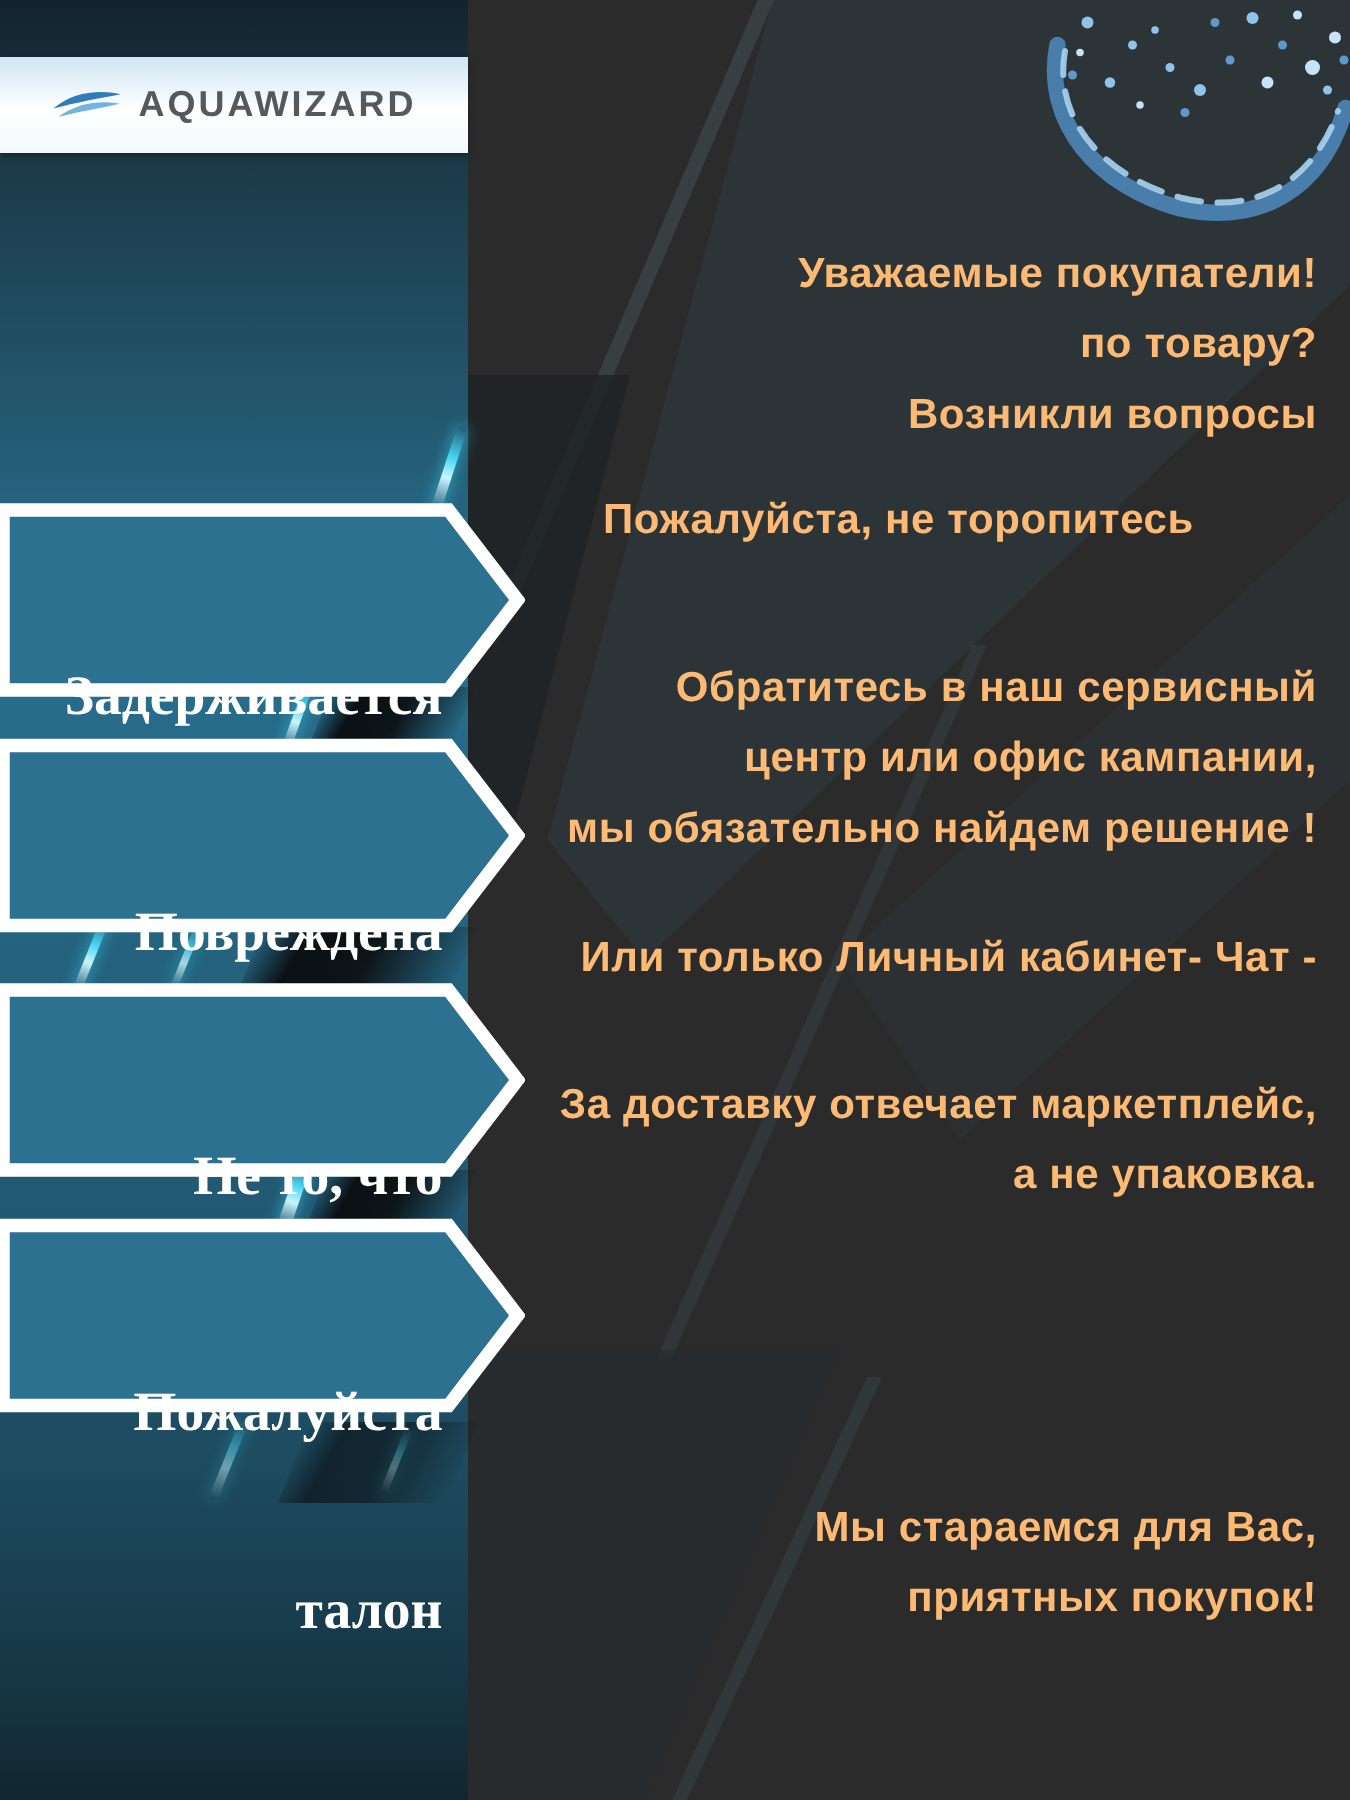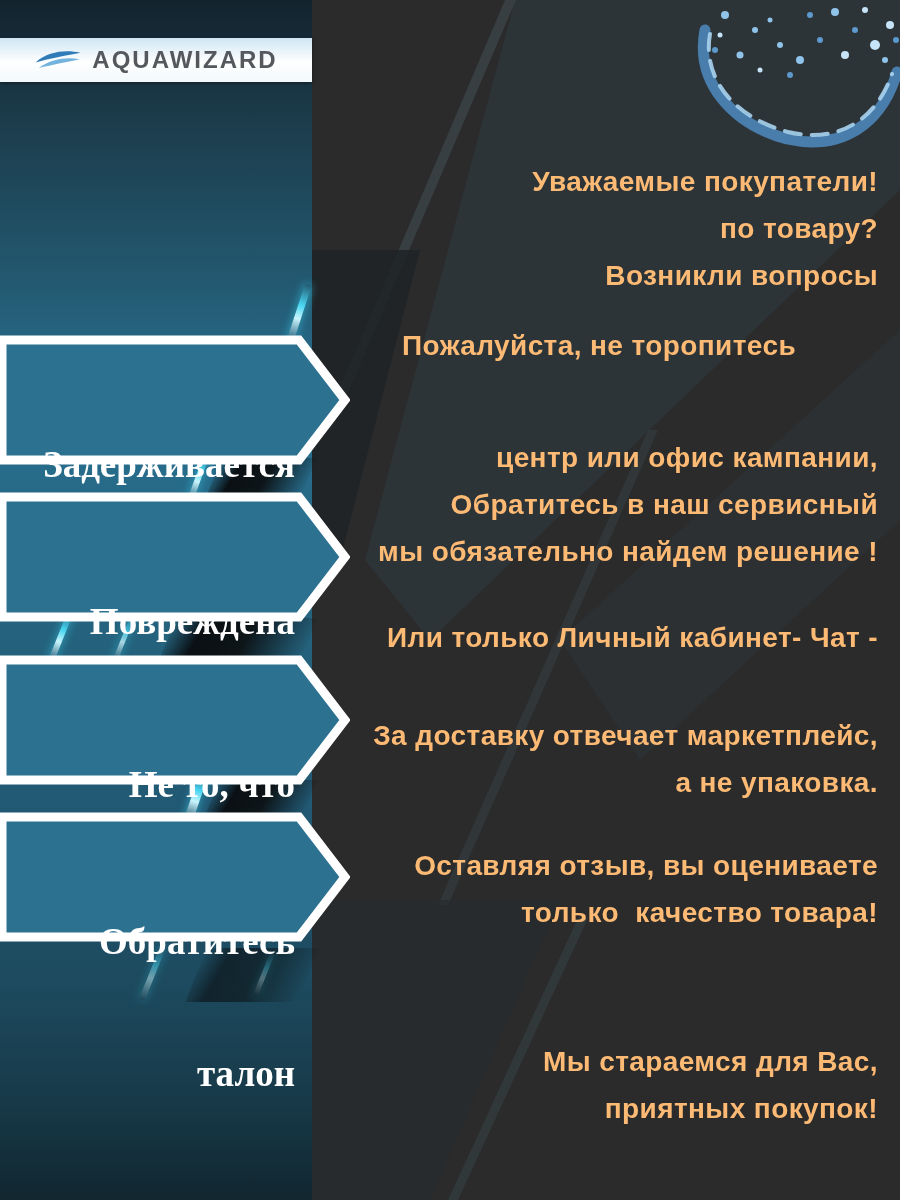--- a/index.html
+++ b/index.html
@@ -25,21 +25,21 @@
     background:linear-gradient(180deg, rgba(53,210,240,0) 0%, #49d6f2 38%, #c9f4fc 62%, rgba(53,210,240,0) 100%);
     box-shadow:0 0 10px rgba(53,210,240,.65);
   }
   .dark-wedge{
     position:absolute;
     background:linear-gradient(100deg, rgba(8,12,15,0) 0%, #0a1014 22%, #0d1519 55%, rgba(10,16,20,0) 100%);
     transform:skewX(-22deg);
   }
   
   .logo-bar{
-    position:absolute;left:0;top:38px;width:312px;height:44px;
+    position:absolute;left:0;top:38px;width:312px;height:64px;
     background:linear-gradient(180deg,#cfe6f3 0%,#ffffff 55%,#f2f8fb 100%);
     display:flex;align-items:center;justify-content:center;gap:10px;
     box-shadow:0 1px 4px rgba(0,0,0,.4);
   }
   .logo-text{
     font-size:24px;font-weight:700;letter-spacing:2px;color:#55585c;
   }
   
   .banner{position:absolute;left:-2px;width:352px;height:130px;}
   .banner svg{position:absolute;inset:0;}
@@ -156,57 +156,53 @@
       <div>Не то, что</div>
       <div>Вы заказали?</div>
     </div>
   </div>
 
   <div class="banner" style="top:812px;">
     <svg viewBox="0 0 352 130" width="352" height="130">
       <polygon points="4,5 301,5 347,65 301,125 4,125" fill="#2d7191" stroke="#ffffff" stroke-width="9" stroke-linejoin="miter"></polygon>
     </svg>
     <div class="banner-text">
-      <div>Обратитесь</div>
+      <div>Пожалуйста</div>
       <div>талон</div>
     </div>
   </div>
 
   <div class="messages">
 
     <div class="msg" style="top:158px;">
       <div class="msg-line">Уважаемые покупатели!</div>
       <div class="msg-line">по товару?</div>
       <div class="msg-line">Возникли вопросы</div>
     </div>
 
     <div class="msg" style="top:322px;text-align:center;">
       <div class="msg-line">Пожалуйста, не торопитесь</div>
     </div>
 
     <div class="msg" style="top:434px;">
+      <div class="msg-line">Обратитесь в наш сервисный</div>
       <div class="msg-line">центр или офис кампании,</div>
-      <div class="msg-line">Обратитесь в наш сервисный</div>
       <div class="msg-line">мы обязательно найдем решение !</div>
     </div>
 
     <div class="msg" style="top:614px;">
       <div class="msg-line">Или только Личный кабинет- Чат -</div>
     </div>
 
     <div class="msg" style="top:712px;">
       <div class="msg-line">За доставку отвечает маркетплейс,</div>
       <div class="msg-line">а не упаковка.</div>
     </div>
 
-    <div class="msg" style="top:842px;">
-      <div class="msg-line">Оставляя отзыв, вы оцениваете</div>
-      <div class="msg-line">только  качество товара!</div>
-    </div>
-
-    <div class="msg" style="top:994px;margin-top:44px;">
+
+    <div class="msg" style="top:994px;">
       <div class="msg-line">Мы стараемся для Вас,</div>
       <div class="msg-line">приятных покупок!</div>
     </div>
 
   </div>
 
 </div>
 
 </body></html>

